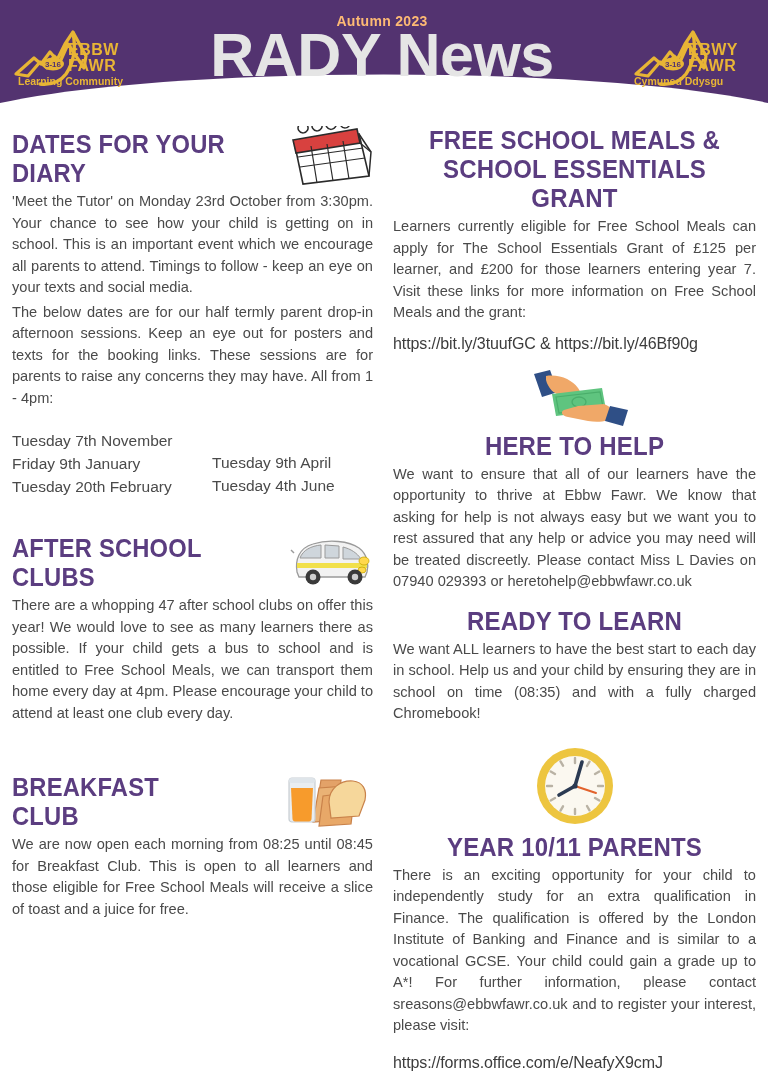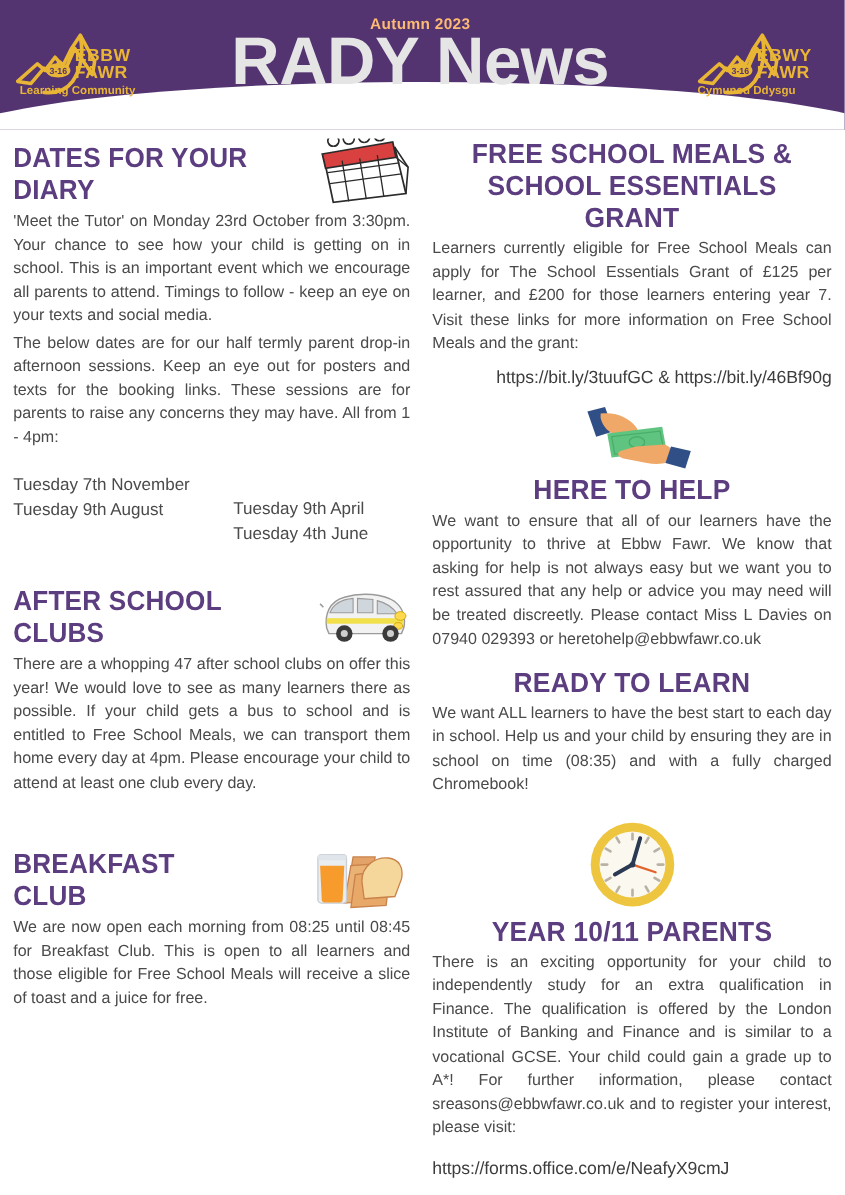--- a/index.html
+++ b/index.html
@@ -106,21 +106,21 @@
     line-height: 21.5px;
     text-align: justify;
     margin-top: 3px;
   }
 
   p.link-line {
     color: #3c3c3c;
     font-size: 16px;
     line-height: 24px;
     margin-top: 8px;
-    text-align: right;
+    text-align: left;
     letter-spacing: -0.1px;
   }
 
   .spacer-para { margin-top: 17px; }
 
   
   .head-row {
     display: flex;
     align-items: flex-end;
     gap: 9px;
@@ -211,21 +211,22 @@
             <path d="M79 17 L90 26" fill="none" stroke="#2b2b2b" stroke-width="1.3"></path>
           </svg>
         </span>
       </div>
       <p class="body-text">'Meet the Tutor' on Monday 23rd October from 3:30pm.  Your chance to see how your child is getting on in school. This is an important event which we encourage all parents to attend. Timings to follow - keep an eye on your texts and social media.</p>
       <p class="body-text spacer-para">The below dates are for our half termly parent drop-in afternoon sessions. Keep an eye out for posters and texts for the booking links.  These sessions are for parents to raise any concerns they may have. All from 1 - 4pm:</p>
 
       <div class="dates-wrap">
         <div class="dates-col-a">
           <div>Tuesday 7th November</div>
-          <div>Tuesday 9th August</div>
+          <div>Friday 9th January</div>
+          <div>Tuesday 20th February</div>
         </div>
         <div class="dates-col-b">
           <div>Tuesday 9th April</div>
           <div>Tuesday 4th June</div>
         </div>
       </div>
     </section>
 
     <section style="margin-top:36px">
       <div class="head-row">

